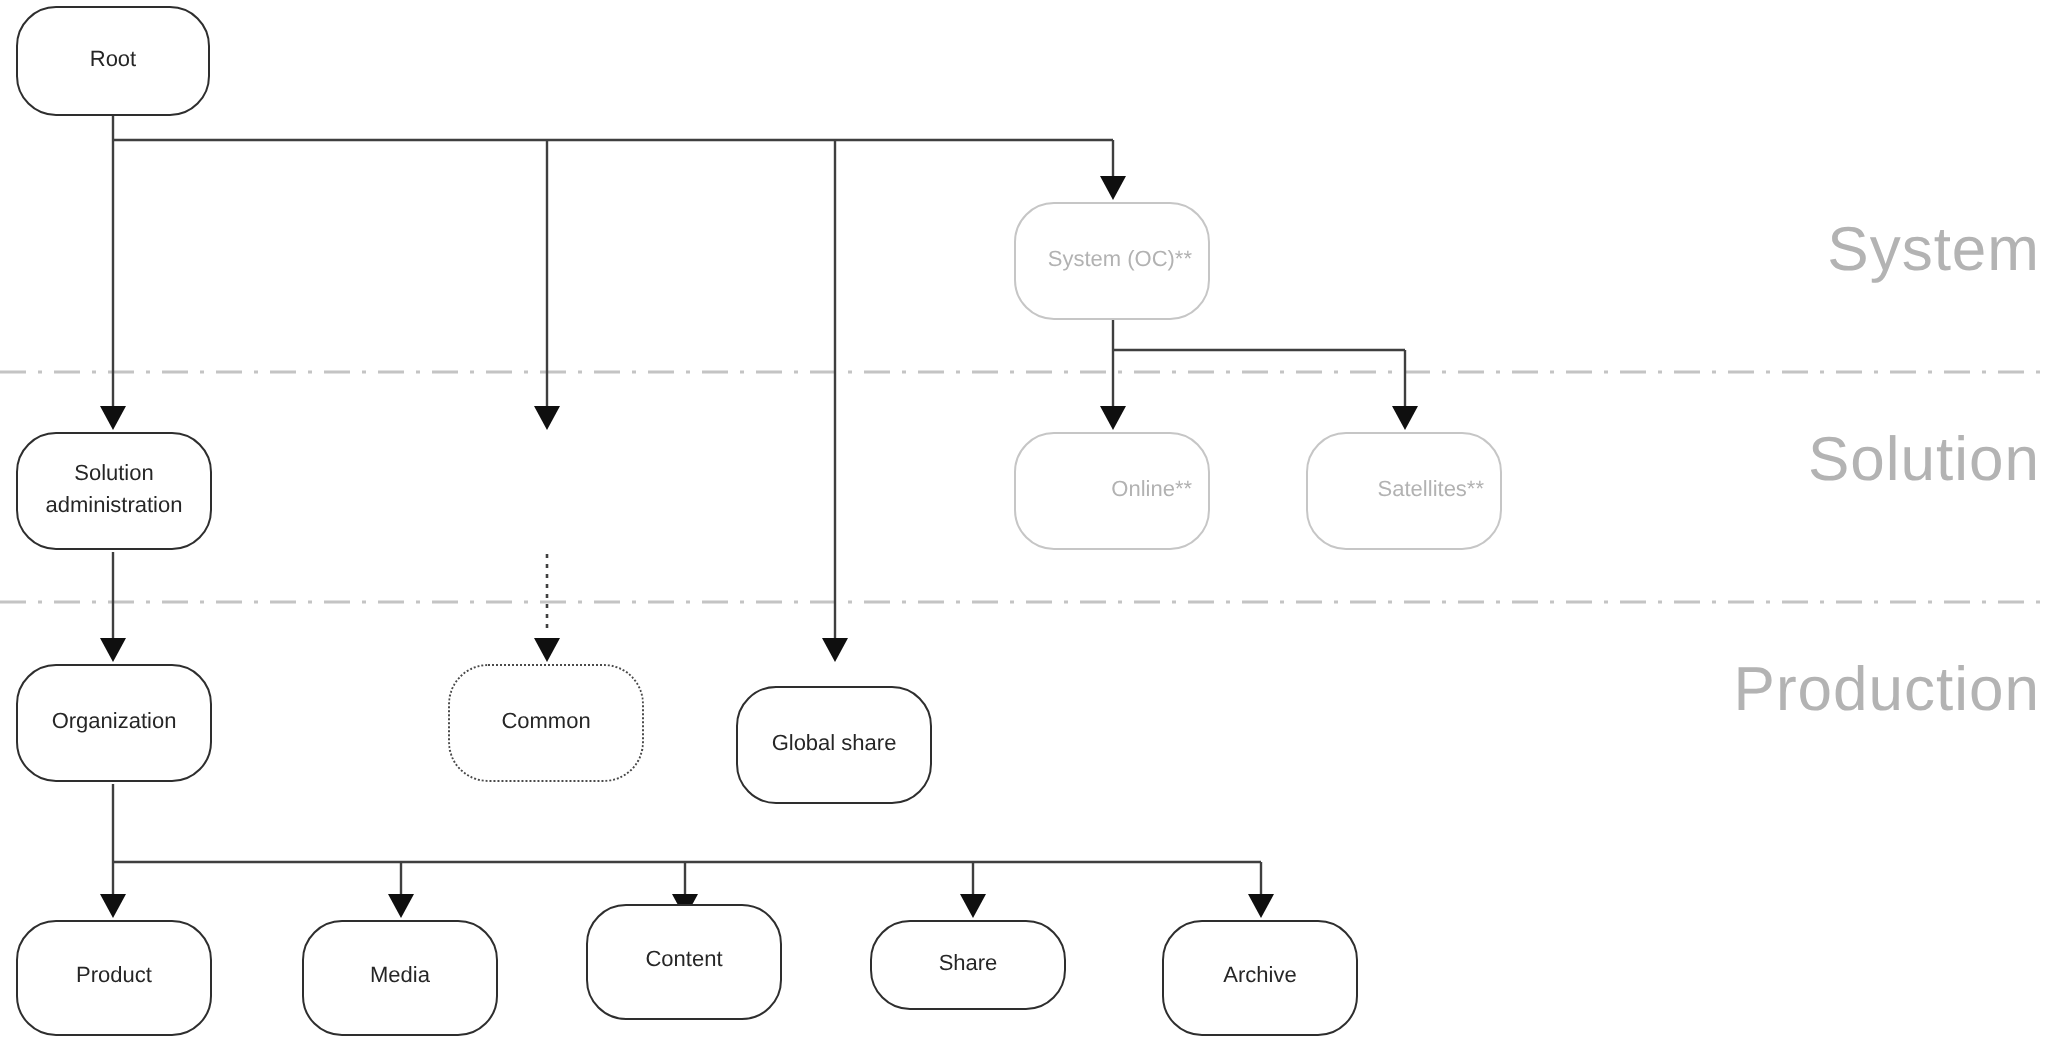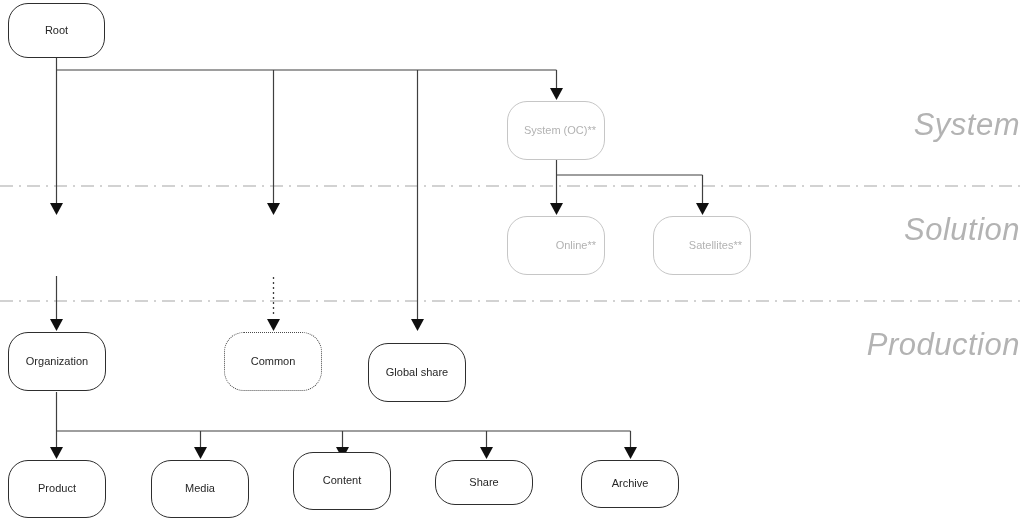--- a/index.html
+++ b/index.html
@@ -28,21 +28,20 @@
 
   .zone-label {
     position: absolute;
     right: 4px;
     font-size: 31px;
     font-weight: 300;
     letter-spacing: 0.5px;
     color: #b3b3b3;
     z-index: 1;
     line-height: 1;
-    font-style: italic;
   }
 </style>
 </head>
 <body>
 
 <div class="stage">
 
   <svg class="wires" width="1024" height="521" viewBox="0 0 1024 521">
 
     <line x1="0" y1="186" x2="1024" y2="186" stroke="#c4c4c4" stroke-width="1.4" stroke-dasharray="13 6 2 6"></line>
@@ -99,20 +98,23 @@
   <div class="zone-label" style="top:329px">Production</div>
 
   <div class="node" style="left:8px;top:3px;width:97px;height:55px">
     <span>Root</span>
   </div>
 
   <div class="node inactive" style="left:507px;top:101px">
     <span>System (OC)**</span>
   </div>
 
+  <div class="node" style="left:8px;top:216px">
+    <span>Solution administration</span>
+  </div>
 
 
   <div class="node inactive" style="left:507px;top:216px">
     <span>Online**</span>
   </div>
 
   <div class="node inactive" style="left:653px;top:216px">
     <span>Satellites**</span>
   </div>
 
@@ -137,17 +139,17 @@
   </div>
 
   <div class="node" style="left:293px;top:452px;height:58px">
     <span>Content</span>
   </div>
 
   <div class="node" style="left:435px;top:460px;height:45px">
     <span>Share</span>
   </div>
 
-  <div class="node" style="left:581px;top:460px;height:48px">
+  <div class="node" style="left:581px;top:460px;height:58px">
     <span>Archive</span>
   </div>
 
 </div>
 
 </body></html>

